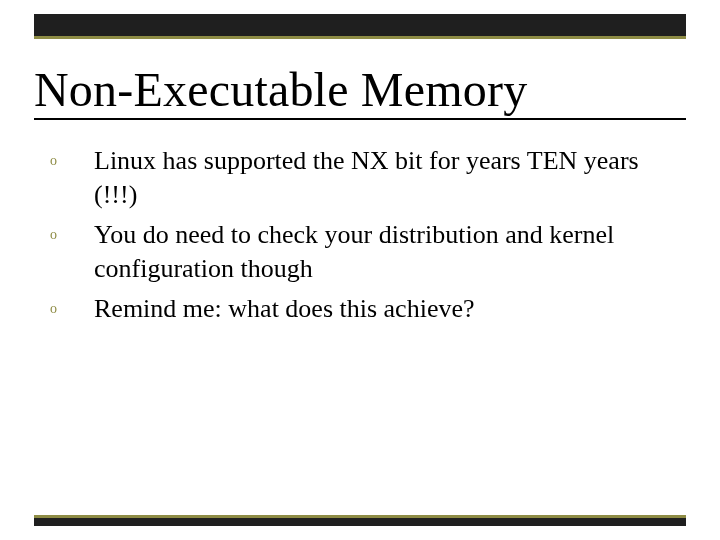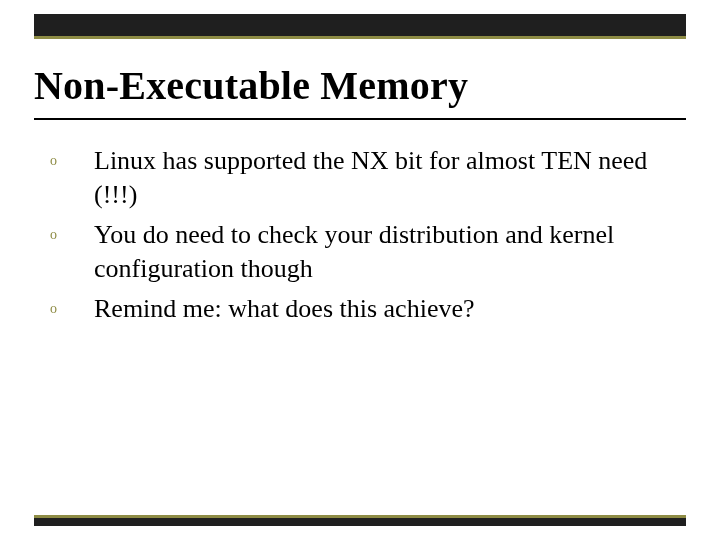--- a/index.html
+++ b/index.html
@@ -24,22 +24,22 @@
     left: 34px;
     right: 34px;
     height: 3px;
     background: #8e8c45;
   }
   .title {
     position: absolute;
     top: 62px;
     left: 34px;
     right: 34px;
-    font-size: 40px;
-    font-weight: 700;
+    font-size: 48px;
+    font-weight: 400;
     letter-spacing: 0.2px;
   }
   .title-underline {
     position: absolute;
     top: 118px;
     left: 34px;
     right: 34px;
     height: 2px;
     background: #000;
   }
@@ -89,21 +89,21 @@
 <div class="slide">
   <div class="top-bar"></div>
   <div class="olive-line"></div>
 
   <h1 class="title">Non-Executable Memory</h1>
   <div class="title-underline"></div>
 
   <div class="content">
     <div class="bullet-row">
       <span class="bullet-marker">o</span>
-      <span class="bullet-text">Linux has supported the NX bit for almost TEN need (!!!)</span>
+      <span class="bullet-text">Linux has supported the NX bit for years TEN years (!!!)</span>
     </div>
     <div class="bullet-row">
       <span class="bullet-marker">o</span>
       <span class="bullet-text">You do need to check your distribution and kernel configuration though</span>
     </div>
     <div class="bullet-row">
       <span class="bullet-marker">o</span>
       <span class="bullet-text">Remind me: what does this achieve?</span>
     </div>
   </div>

